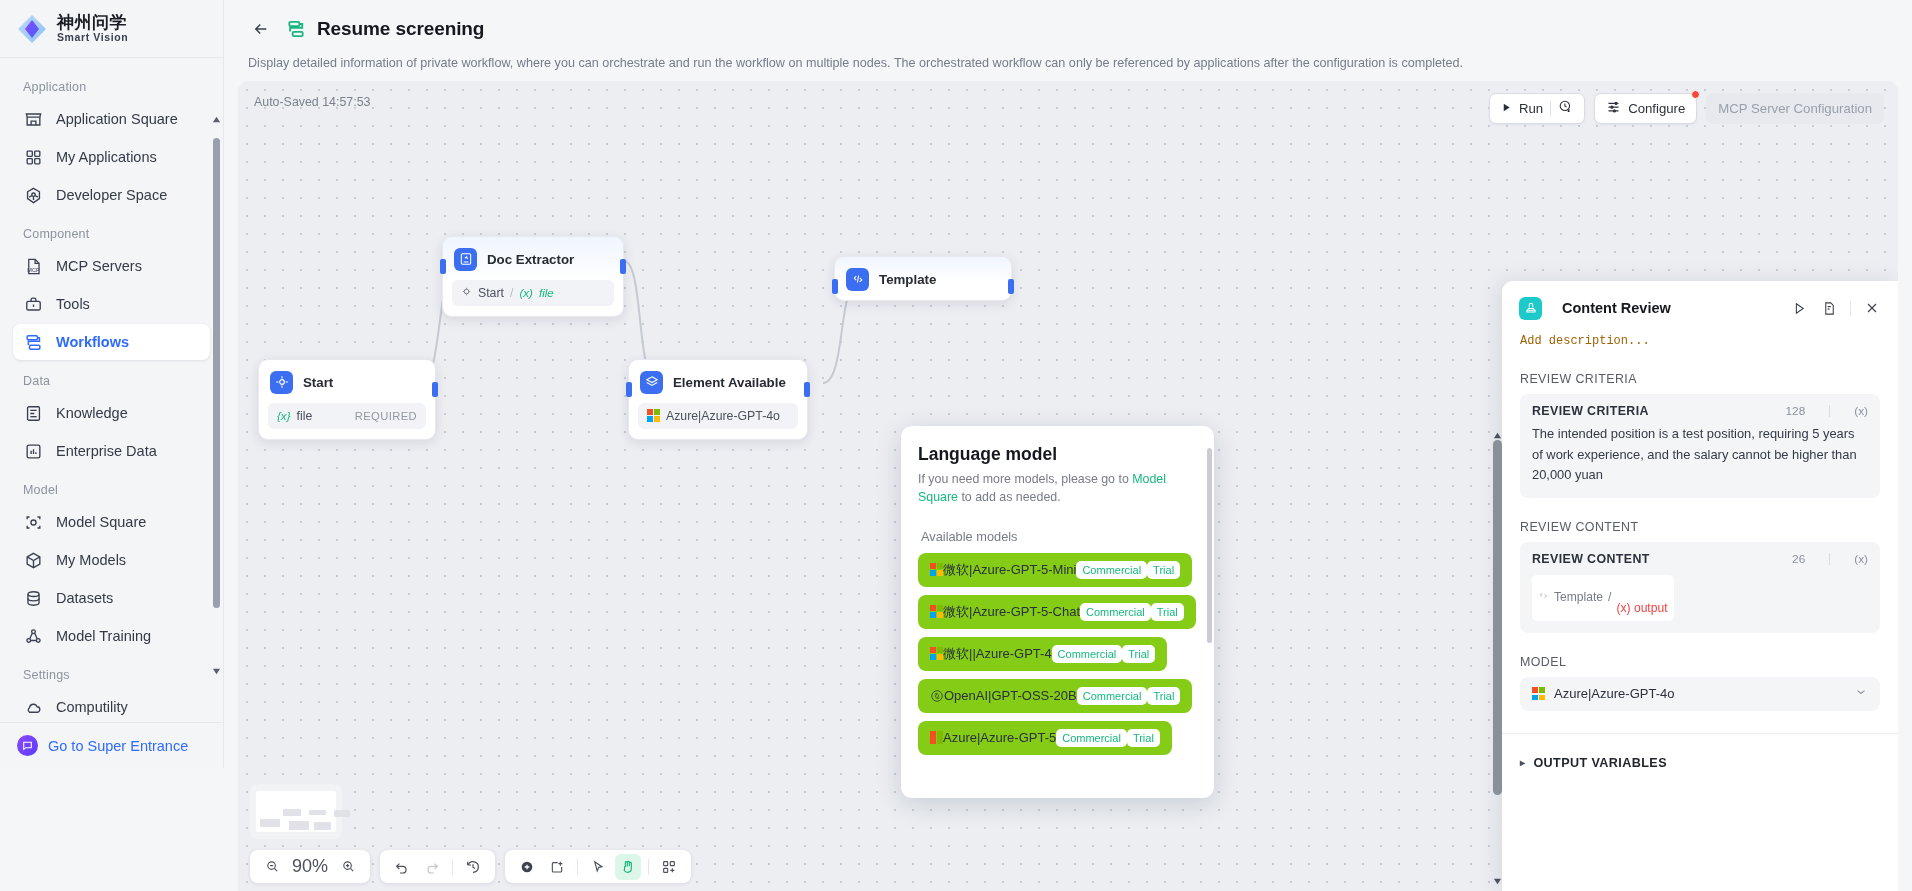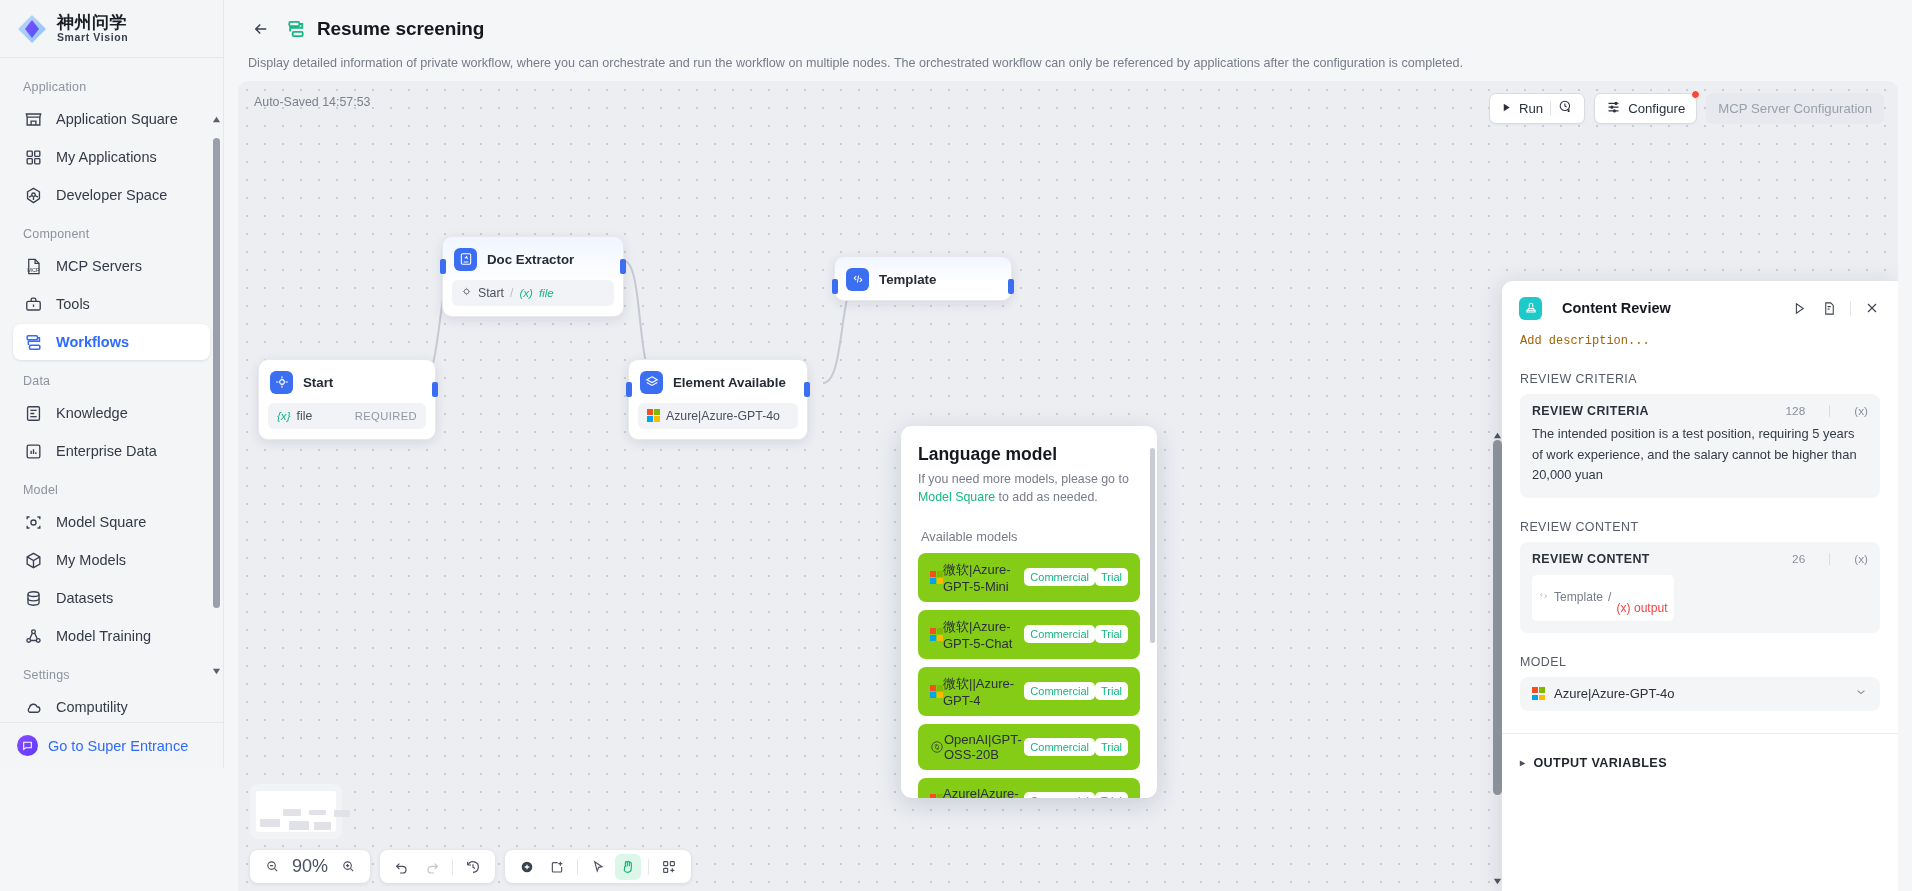--- a/index.html
+++ b/index.html
@@ -189,21 +189,21 @@
     width: 26px; height: 26px; border-radius: 6px; cursor: pointer;
     display: flex; align-items: center; justify-content: center; color: #4b515d;
   }
   .bb-btn.on { background: #dcf7ea; color: #13b37a; }
   .bb-btn.dim { color: #c3c7ce; }
   .zoomval { font-size: 18px; color: #4b515d; padding: 0 3px; }
   .bb-div { width: 1px; height: 16px; background: #e4e6eb; margin: 0 3px; }
 
   
   .model-pop {
-    position: absolute; left: 663px; top: 345px; width: 256px; height: 372px;
+    position: absolute; left: 663px; top: 345px; width: 313px; height: 372px;
     background: #fff; border-radius: 11px;
     box-shadow: 0 6px 26px rgba(20,30,60,.16);
     z-index: 40; overflow: hidden;
   }
   .mp-inner { padding: 18px 17px 0 17px; height: 100%; overflow: hidden; position: relative; }
   .mp-title { font-size: 17.5px; font-weight: 700; color: #15181f; }
   .mp-sub { margin-top: 5px; font-size: 12.4px; color: #767c89; line-height: 1.5; }
   .mp-link { color: #15b87f; cursor: pointer; }
   .mp-avail { margin-top: 22px; font-size: 12.8px; color: #767c89; padding-left: 3px; }
   .mp-list { margin-top: 9px; display: flex; flex-direction: column; gap: 8px; }

